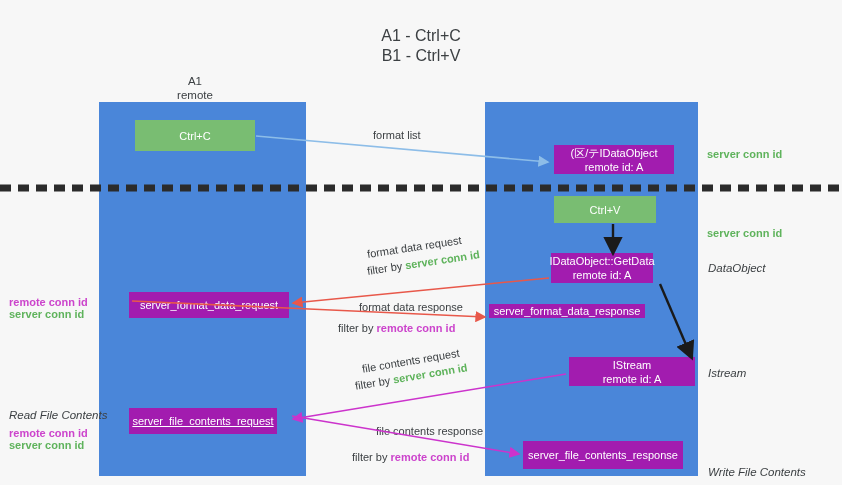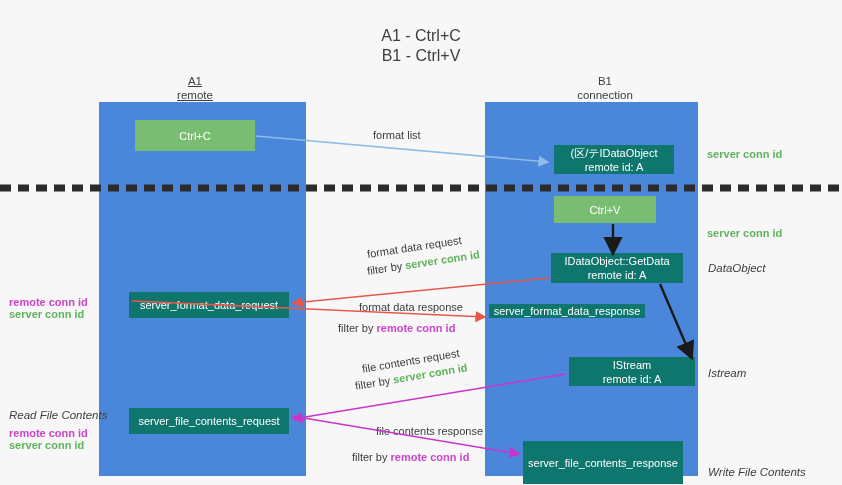--- a/index.html
+++ b/index.html
@@ -55,21 +55,21 @@
     flex-direction: column;
     align-items: center;
     justify-content: center;
     color: #ffffff;
     font-size: 11px;
     line-height: 14px;
     text-align: center;
     white-space: pre-line;
   }
   .box-green { background: #79bd72; }
-  .box-orange { background: #0f766e; }
+  .box-orange { background: #a21caf; }
 
   
   .lbl {
     font-size: 11px;
     line-height: 14px;
     color: #3c4043;
     white-space: pre-line;
   }
   .lbl-green { color: #5fb35c; font-weight: bold; }
   .lbl-magenta { color: #cc44cc; font-weight: bold; }
@@ -91,42 +91,40 @@
   }
 </style>
 </head>
 <body>
 
 <div id="stage">
 
   <div id="title" class="abs">A1 - Ctrl+C
 B1 - Ctrl+V</div>
 
-  <div class="abs col-header" style="left:130px; top:58px; width:130px;text-decoration:underline;">A1
+  <div class="abs col-header" style="left:130px; top:58px; width:130px;">A1
 remote</div>
-  <div class="abs col-header" style="left:540px; top:58px; width:130px;">B1
-connection</div>
 
   <div class="abs lane" style="left:99px; top:86px; width:207px; height:374px;"></div>
   <div class="abs lane" style="left:485px; top:86px; width:213px; height:374px;"></div>
 
   <div class="abs box box-green" style="left:135px; top:104px; width:120px; height:31px;">Ctrl+C</div>
 
   <div class="abs box box-orange" style="left:554px; top:129px; width:120px; height:29px;">(区/テIDataObject
 remote id: A</div>
 
   <div class="abs lbl" style="left:373px; top:112px;">format list</div>
 
   <div class="abs lbl lbl-green" style="left:707px; top:131px;">server conn id</div>
 
   <div class="abs box box-green" style="left:554px; top:180px; width:102px; height:27px;">Ctrl+V</div>
 
   <div class="abs lbl lbl-green" style="left:707px; top:210px;">server conn id</div>
 
-  <div class="abs box box-orange" style="left:551px; top:237px; width:132px; height:30px;">IDataObject::GetData
+  <div class="abs box box-orange" style="left:551px; top:237px; width:102px; height:30px;">IDataObject::GetData
 remote id: A</div>
 
   <div class="abs side-lbl" style="left:708px; top:245px;">DataObject</div>
 
   <div class="abs lbl lbl-rot-a" style="left:366px; top:231px;">format data request</div>
   <div class="abs mix lbl-rot-a" style="left:366px; top:248px;"><span>filter by </span><span class="g">server conn id</span></div>
 
   <div class="abs box box-orange" style="left:129px; top:276px; width:160px; height:26px;">server_format_data_request</div>
 
   <div class="abs lbl lbl-magenta" style="left:9px; top:279px;">remote conn id</div>
@@ -142,26 +140,26 @@
 
   <div class="abs side-lbl" style="left:708px; top:350px;">Istream</div>
 
   <div class="abs lbl lbl-rot-b" style="left:361px; top:346px;">file contents request</div>
   <div class="abs mix lbl-rot-b" style="left:354px; top:363px;"><span>filter by </span><span class="g">server conn id</span></div>
 
   <div class="abs side-lbl" style="left:9px; top:392px;">Read File Contents</div>
   <div class="abs lbl lbl-magenta" style="left:9px; top:410px;">remote conn id</div>
   <div class="abs lbl lbl-green" style="left:9px; top:422px;">server conn id</div>
 
-  <div class="abs box box-orange" style="left:129px; top:392px; width:160px; height:26px;">server_file_contents_request</div>
+  <div class="abs box box-orange" style="left:129px; top:392px; width:148px; height:26px;text-decoration:underline;">server_file_contents_request</div>
 
   <div class="abs lbl" style="left:376px; top:408px;">file contents response</div>
   <div class="abs mix" style="left:352px; top:434px;"><span>filter by </span><span class="m">remote conn id</span></div>
 
-  <div class="abs box box-orange" style="left:523px; top:425px; width:160px; height:43px;">server_file_contents_response</div>
+  <div class="abs box box-orange" style="left:523px; top:425px; width:160px; height:28px;">server_file_contents_response</div>
 
   <div class="abs side-lbl" style="left:708px; top:431px;margin-top:18px;">Write File Contents</div>
 
   <svg id="arrows" viewBox="0 0 842 485">
     <defs>
       <marker id="ah-blue" markerWidth="7" markerHeight="7" refX="6" refY="3.5" orient="auto">
         <path d="M0,0 L7,3.5 L0,7 z" fill="#8dbde8"></path>
       </marker>
       <marker id="ah-red" markerWidth="7" markerHeight="7" refX="6" refY="3.5" orient="auto">
         <path d="M0,0 L7,3.5 L0,7 z" fill="#e8584a"></path>

